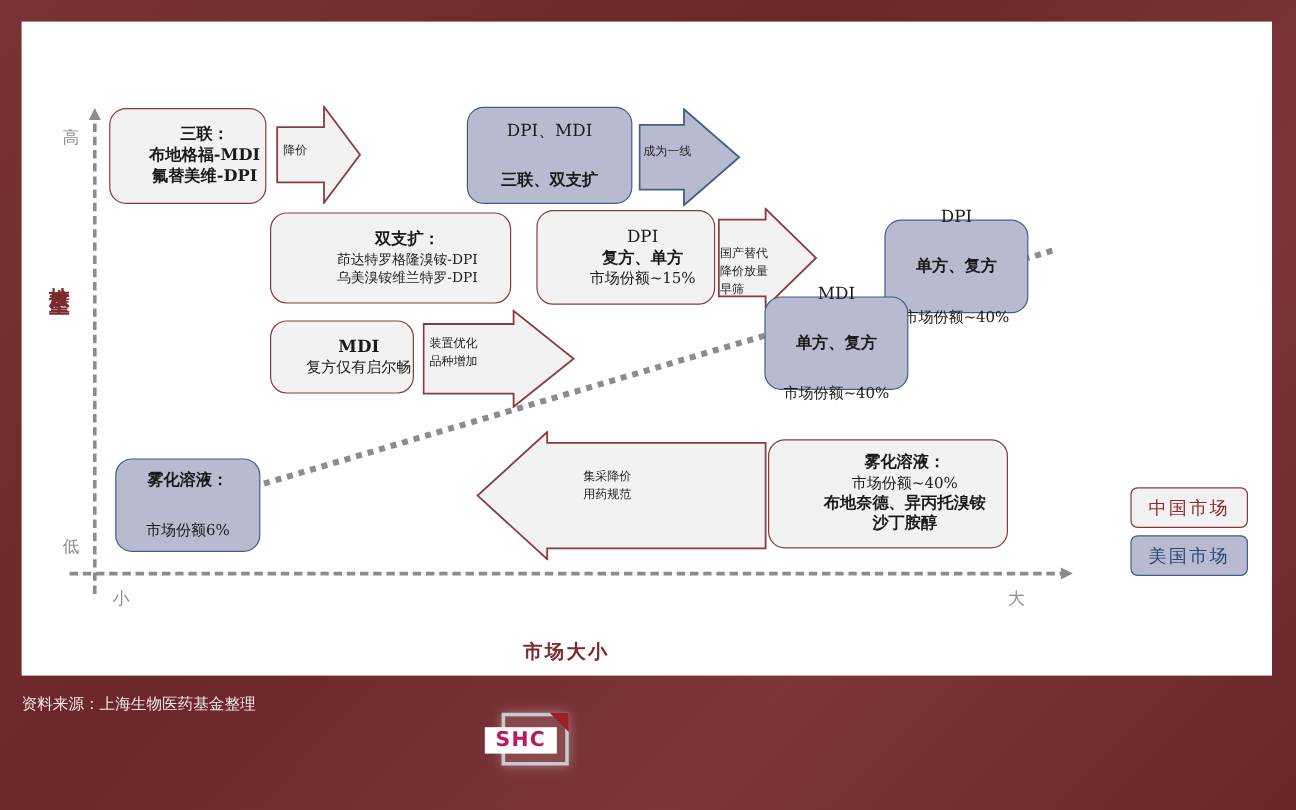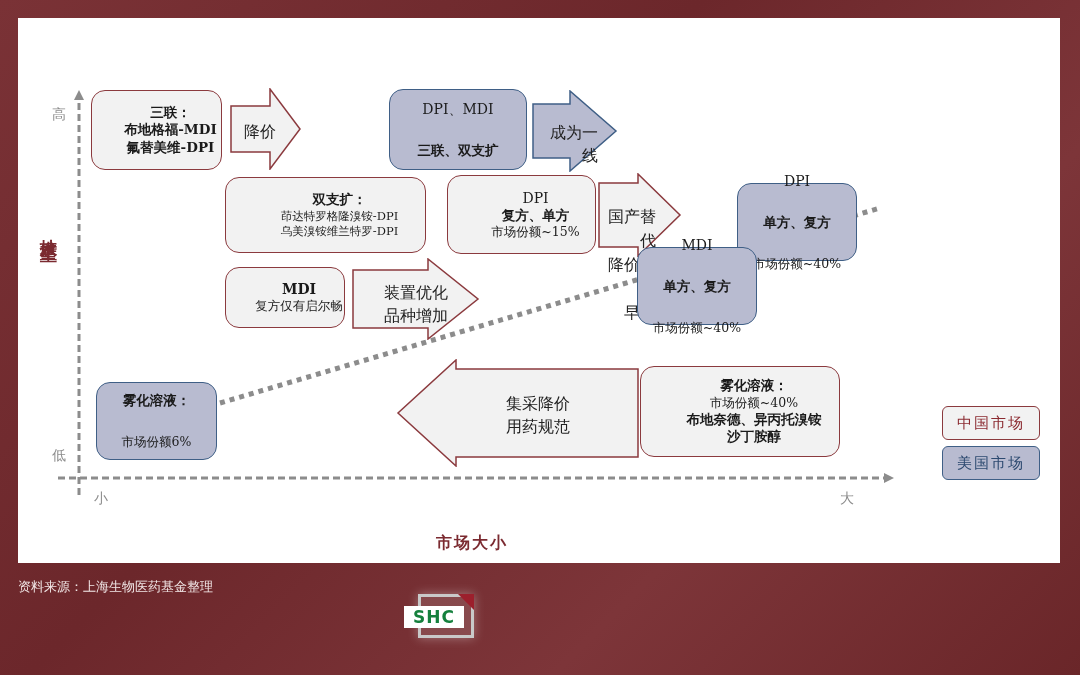--- a/index.html
+++ b/index.html
@@ -20,21 +20,21 @@
     text-align: center; color: #1a1a1a; line-height: 1.3;
   }
   .cn { background: #f2f2f2; border: 1.5px solid #8b3a3e; padding-left: 28px; }
   .us { background: #b8bbd0; border: 1.5px solid #3f5f86; gap: 24px; }
   .box .b { font-weight: bold; font-size: 13.5px; }
   .box .n { font-size: 12.5px; }
   .box .s { font-size: 11.5px; }
   .arrow { position: absolute; }
   .arrow svg { position: absolute; left: 0; top: 0; }
   .arrow .lbl {
-    position: absolute; font-size: 16px; color: #222; line-height: 1.45; text-align: right;
+    position: absolute; font-size: 10px; color: #222; line-height: 1.45; text-align: left; font-family: Liberation Mono, monospace;
   }
   .axis-label-v {
     position: absolute; color: #7b2a30; font-weight: bold; font-size: 17px;
     writing-mode: vertical-rl; letter-spacing: 2px;
   }
   .tick { position: absolute; color: #8c8c8c; font-size: 14px; }
   .legend {
     position: absolute; width: 98px; height: 34px; border-radius: 6px;
     display: flex; align-items: center; justify-content: center; font-size: 15px; letter-spacing: 2px;
   }
@@ -47,21 +47,21 @@
     position: absolute; left: 14px; top: 2px; width: 56px; height: 44px;
     border: 3px solid #c9c9c9; background: rgba(255,255,255,0.12);
     box-shadow: 0 0 10px rgba(255,255,255,0.35);
   }
   .logo-tri {
     position: absolute; right: -3px; top: -3px; width: 0; height: 0;
     border-top: 16px solid #9c1f2c; border-left: 16px solid transparent;
   }
   .logo-shc {
     position: absolute; left: 0; top: 14px; width: 60px; height: 22px; background: #ffffff;
-    color: #15803d; font-family: "DejaVu Sans", "Liberation Sans", sans-serif; font-weight: bold;
+    color: #be185d; font-family: "DejaVu Sans", "Liberation Sans", sans-serif; font-weight: bold;
     font-size: 17px; line-height: 22px; text-align: center; letter-spacing: 1px;
   }
   .logo-text {
     position: absolute; left: 84px; top: 12px; color: #555; font-size: 19px; letter-spacing: 3px;
     text-shadow: 0 0 4px #fff, 0 0 8px #fff, 0 0 10px #fff;
   }
 </style>
 </head>
 <body>
 

